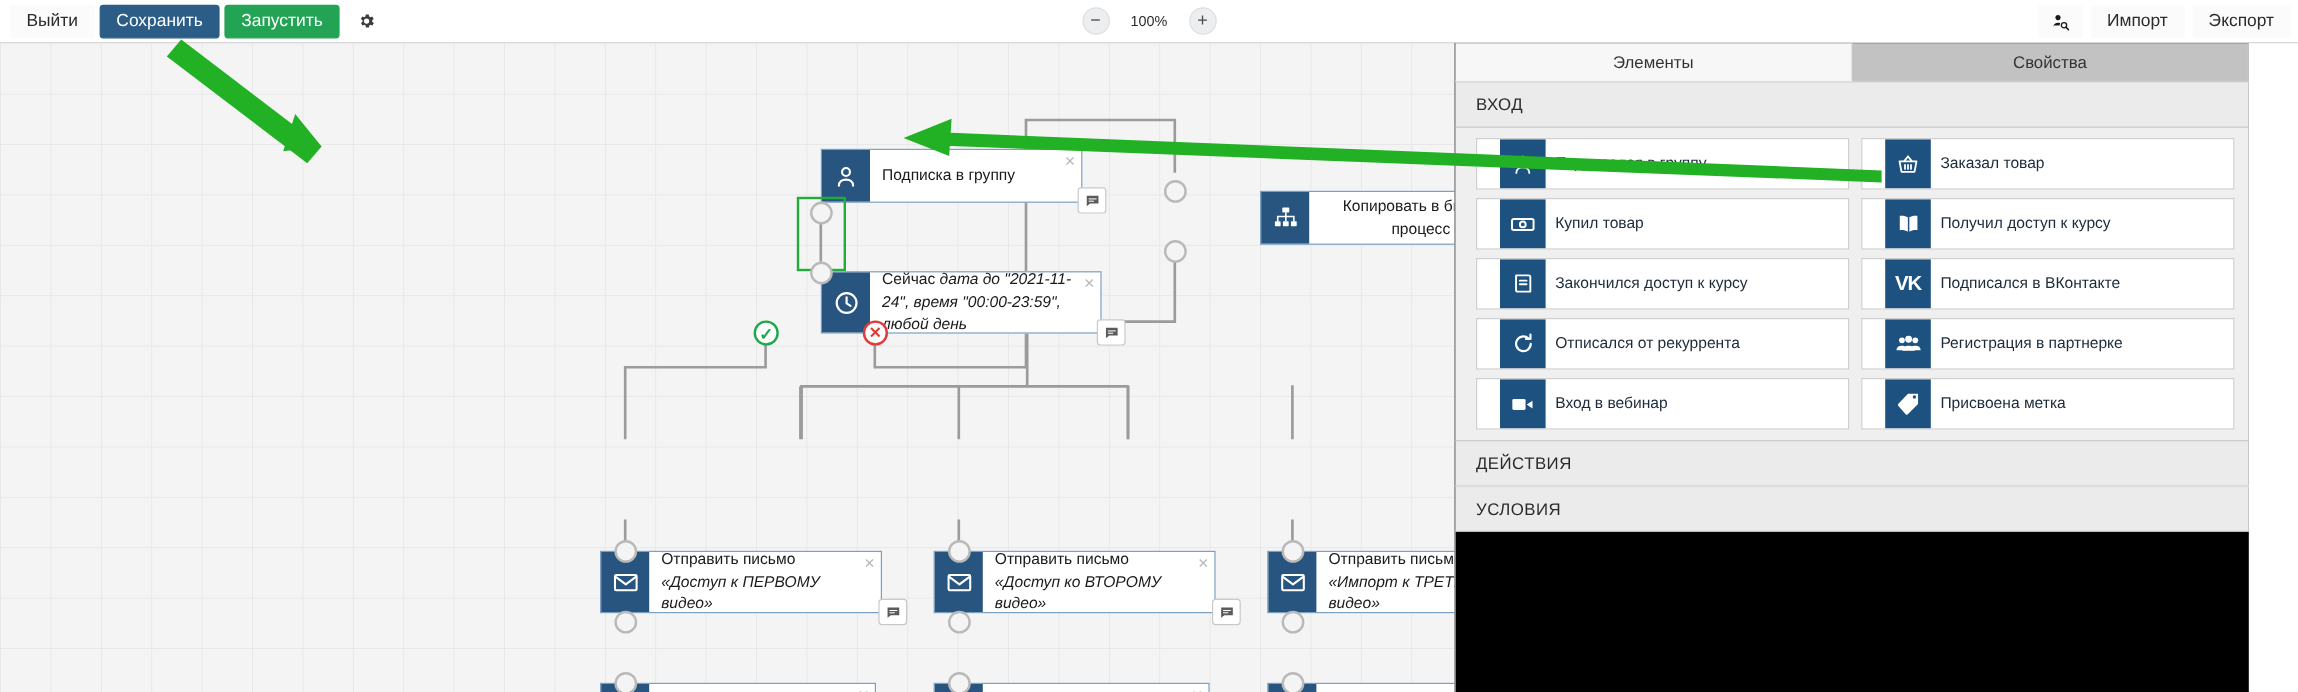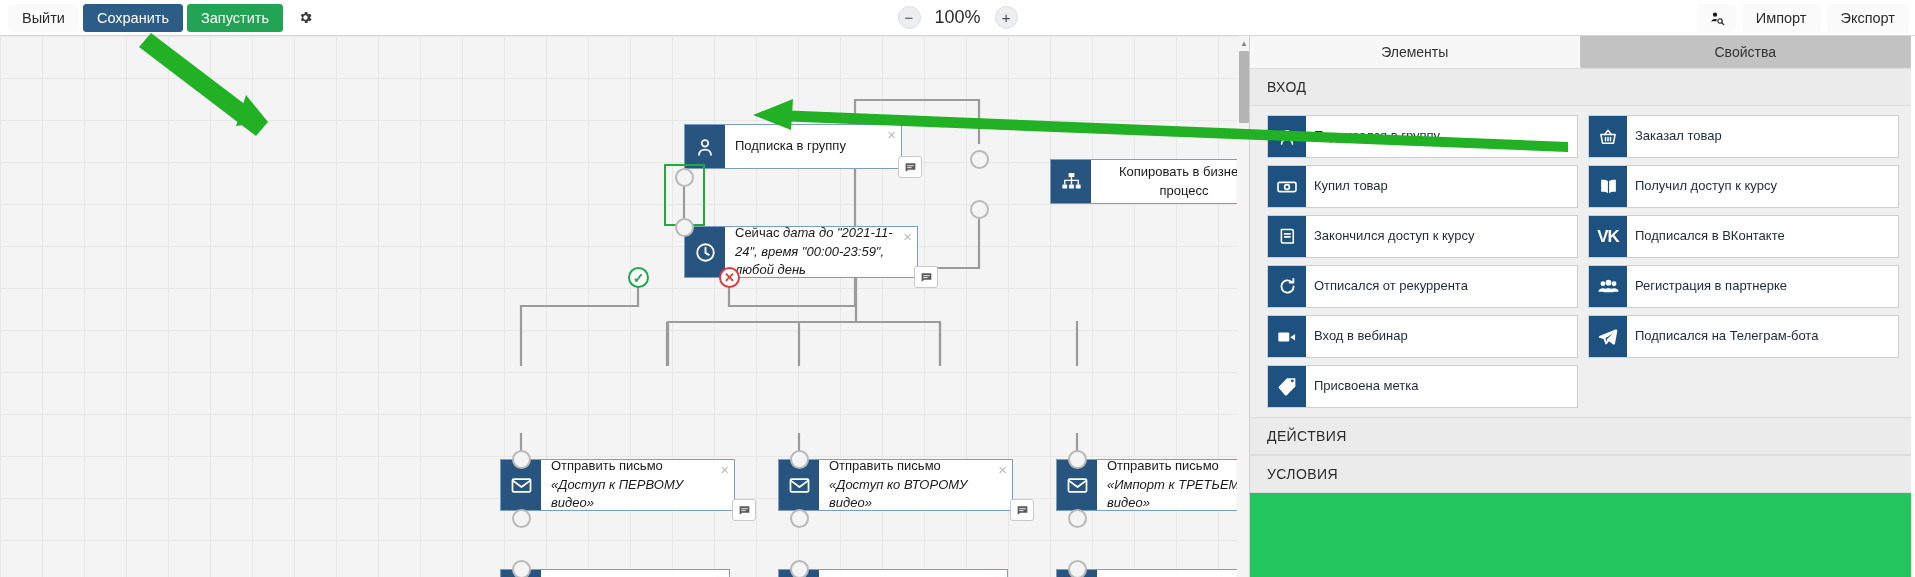--- a/index.html
+++ b/index.html
@@ -36,21 +36,21 @@
   .tb-center {
     position: absolute; left: 50%; transform: translateX(-50%);
     display: flex; align-items: center; gap: 14px;
   }
   .zoombtn {
     width: 23px; height: 23px; border-radius: 50%;
     background: #eceef0; border: 1px solid #dcdfe2;
     display: flex; align-items: center; justify-content: center;
     font-size: 15px; color: #4a4a4a; cursor: pointer; line-height: 1;
   }
-  .zoomval { font-size: 18px; color: #2b2b2b; min-width: 38px; text-align: center; }
+  .zoomval { font-size: 12px; color: #2b2b2b; min-width: 38px; text-align: center; }
   .tb-right {
     position: absolute; right: 6px; display: flex; align-items: center; gap: 6px;
   }
 
   
   .canvas {
     position: absolute; top: 36px; left: 0; width: 1253px; height: 541px;
     background-color: #f4f4f4;
     background-image:
       linear-gradient(to right, #e8e8e8 1px, transparent 1px),
@@ -113,22 +113,22 @@
     display:flex; align-items:center; justify-content:center;
     color: #e03b3b; font-size: 13px; font-weight: bold;
   }
   .hl-box {
     position: absolute; border: 2px solid #1fad37; background: transparent;
   }
   svg.wires { position: absolute; top:0; left:0; width: 1253px; height: 541px; pointer-events: none; }
 
   
   .panel {
-    position: absolute; top: 36px; left: 1249px; width: 662px; height: 541px;
-    background: #22c55e; border-left: 1px solid #d0d0d0;
+    position: absolute; top: 36px; left: 1212px; width: 662px; height: 541px;
+    background: #000000; border-left: 1px solid #d0d0d0;
     display: flex; flex-direction: column;
   }
   .tabs { display: flex; height: 32px; }
   .tab {
     flex: 1; display: flex; align-items: center; justify-content: center;
     font-size: 14px; color: #333; cursor: pointer;
     border-bottom: 1px solid #c7c7c7; border-right: 1px solid #c7c7c7;
   }
   .tab.active { background: #f7f7f7; border-bottom-color: #f7f7f7; }
   .tab.inactive { background: #c2c2c2; }
@@ -141,21 +141,21 @@
   .grid {
     padding: 9px 12px 9px 17px; display: grid;
     grid-template-columns: 1fr 1fr; gap: 7px 10px; background: #efefef;
   }
   .card {
     background: #fff; border: 1px solid #cfcfcf; height: 43px;
     display: flex; align-items: stretch; cursor: pointer; overflow: hidden;
   }
   .card-icon {
     width: 38px; flex: 0 0 38px; background: #1d517f;
-    display: flex; align-items: center; justify-content: center; color: #fff;
+    display: flex; align-items: center; justify-content: center; color: #fff; margin-left: 19px;
   }
   .card-label {
     flex: 1; display: flex; align-items: center; padding: 0 8px;
     font-size: 13px; color: #1c2b3a; line-height: 1.25;
   }
   .arrow-layer { position: absolute; top: 0; left: 0; width: 1915px; height: 577px; pointer-events: none; }
 </style>
 </head>
 <body>
 
@@ -498,28 +498,20 @@
       <div class="card">
         <div class="card-icon">
           <svg width="22" height="22" viewBox="0 0 24 24" fill="#fff">
               <rect x="2.5" y="7" width="12" height="10" rx="1.2"></rect>
               <path d="M15.6 12.2l5.2-3.6v7.2l-5.2-3.6z"></path>
             </svg>
         </div>
         <div class="card-label">Вход в вебинар</div>
       </div>
 
-      <div class="card">
-        <div class="card-icon">
-          <svg width="22" height="22" viewBox="0 0 24 24" fill="#fff">
-              <path d="M21.5 3.4L2.6 10.9c-.9.35-.85 1.6.05 1.85l4.6 1.3 1.75 5.2c.25.75 1.2.9 1.7.3l2.45-2.9 4.6 3.4c.7.5 1.7.1 1.85-.75l2.6-14.1c.15-.8-.65-1.45-1.4-1.15zM9.2 13.4l8.3-5.5-6.5 6.4-.35 3.1z"></path>
-            </svg>
-        </div>
-        <div class="card-label">Подписался на Телеграм-бота</div>
-      </div>
 
       <div class="card">
         <div class="card-icon">
           <svg width="21" height="21" viewBox="0 0 24 24" fill="#fff">
               <path d="M11.4 2.5H21v9.6l-9.8 9.8a1.4 1.4 0 01-2 0L2.3 14a1.4 1.4 0 010-2zM17.5 7.1a1.6 1.6 0 10-1.6-1.6 1.6 1.6 0 001.6 1.6z"></path>
             </svg>
         </div>
         <div class="card-label">Присвоена метка</div>
       </div>
     </div>

